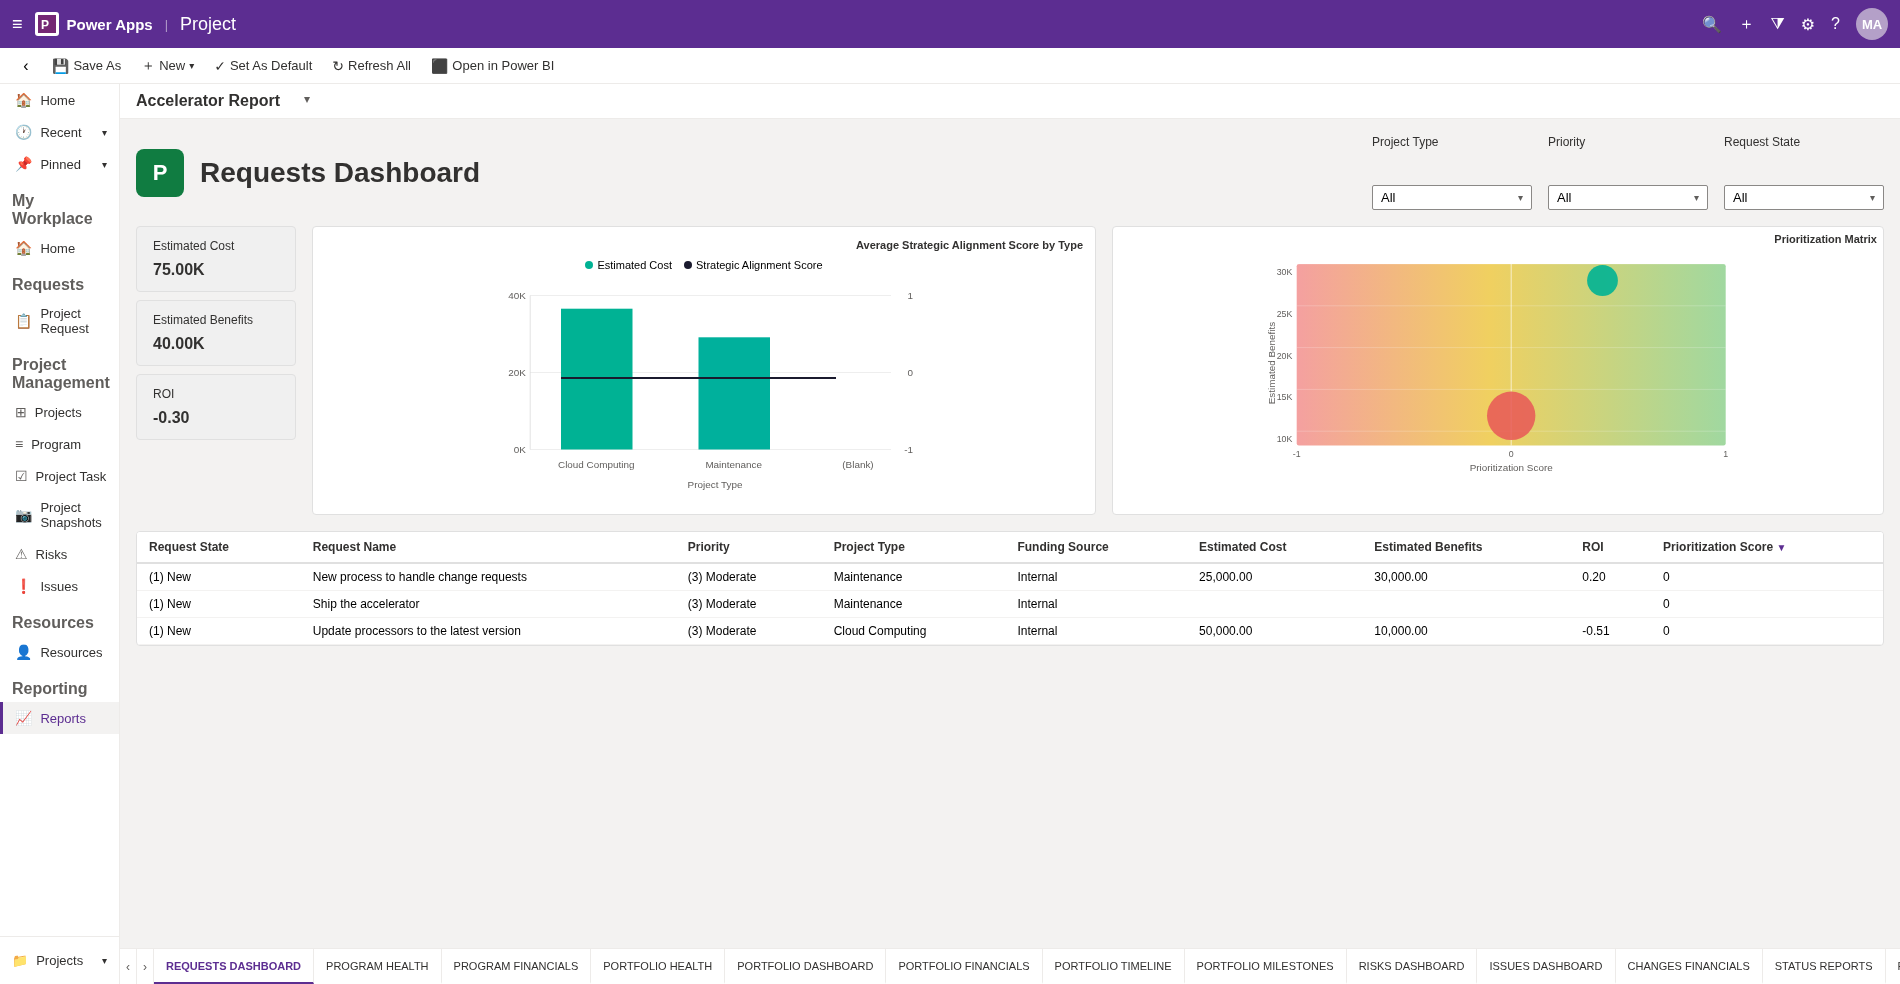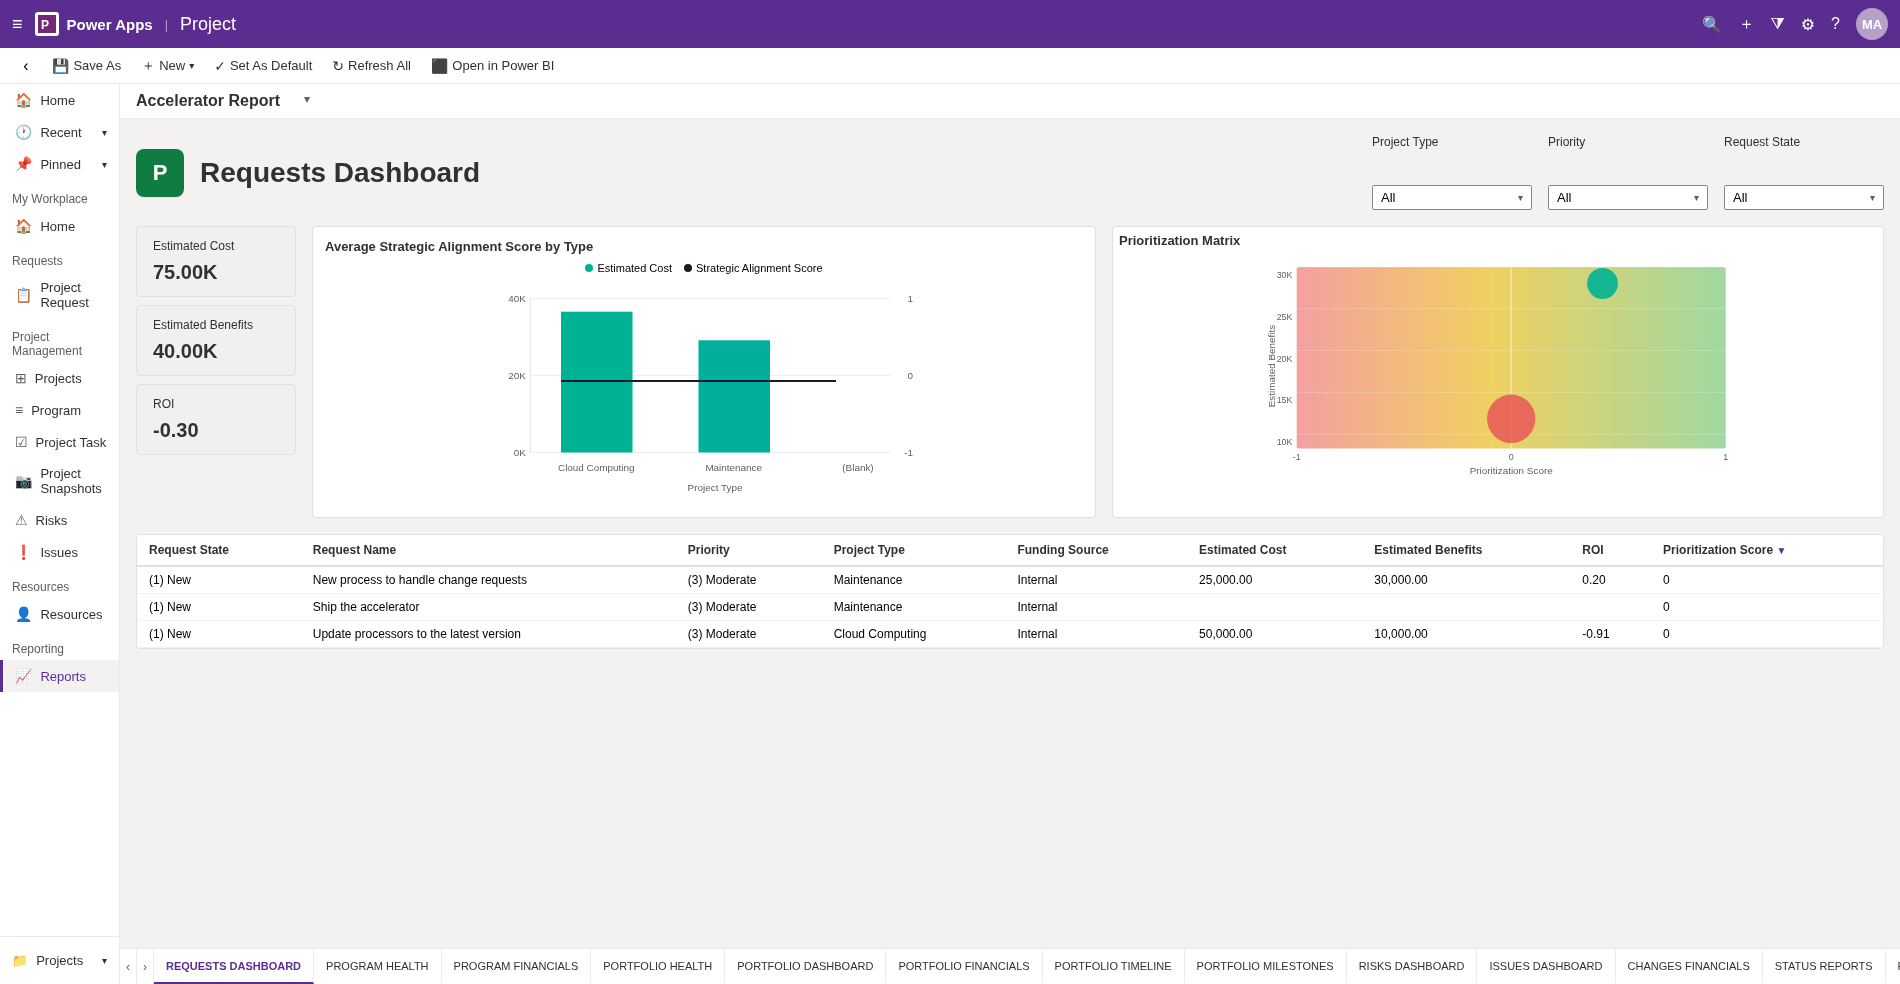--- a/index.html
+++ b/index.html
@@ -85,22 +85,22 @@
     .sidebar {
       width: 120px;
       background: white;
       border-right: 1px solid #edebe9;
       display: flex;
       flex-direction: column;
       overflow-y: auto;
       flex-shrink: 0;
     }
     .sidebar-section-label {
-      font-size: 12px;
-      font-weight: 400;
+      font-size: 16px;
+      font-weight: 700;
       color: #605e5c;
       padding: 12px 12px 4px 12px;
       text-transform: none;
     }
     .sidebar-item {
       display: flex;
       align-items: center;
       gap: 8px;
       padding: 8px 12px;
       cursor: pointer;
@@ -228,38 +228,38 @@
       border-radius: 4px;
       padding: 12px 16px;
       min-width: 150px;
     }
     .kpi-label {
       font-size: 12px;
       color: #323130;
       margin-bottom: 8px;
     }
     .kpi-value {
-      font-size: 20px;
+      font-size: 16px;
       font-weight: 600;
       color: #323130;
     }
 
     
     .chart-container {
       flex: 1;
       background: white;
       border: 1px solid #e0e0e0;
       border-radius: 4px;
       padding: 12px;
       min-width: 300px;
     }
     .chart-title {
-      font-size: 13px;
+      font-size: 11px;
       font-weight: 600;
-      text-align: left;
+      text-align: right;
       margin-bottom: 8px;
       color: #323130;
     }
     .chart-legend {
       display: flex;
       gap: 12px;
       justify-content: center;
       margin-bottom: 8px;
       font-size: 11px;
     }
@@ -663,21 +663,21 @@
               <td>0</td>
             </tr>
             <tr>
               <td>(1) New</td>
               <td>Update processors to the latest version</td>
               <td>(3) Moderate</td>
               <td>Cloud Computing</td>
               <td>Internal</td>
               <td>50,000.00</td>
               <td>10,000.00</td>
-              <td>-0.91</td>
+              <td>-0.51</td>
               <td>0</td>
             </tr>
           </tbody>
         </table>
       </div>
     </div>
 
     <div class="tab-bar">
       <button class="tab-nav-btn">‹</button>
       <button class="tab-nav-btn">›</button>

